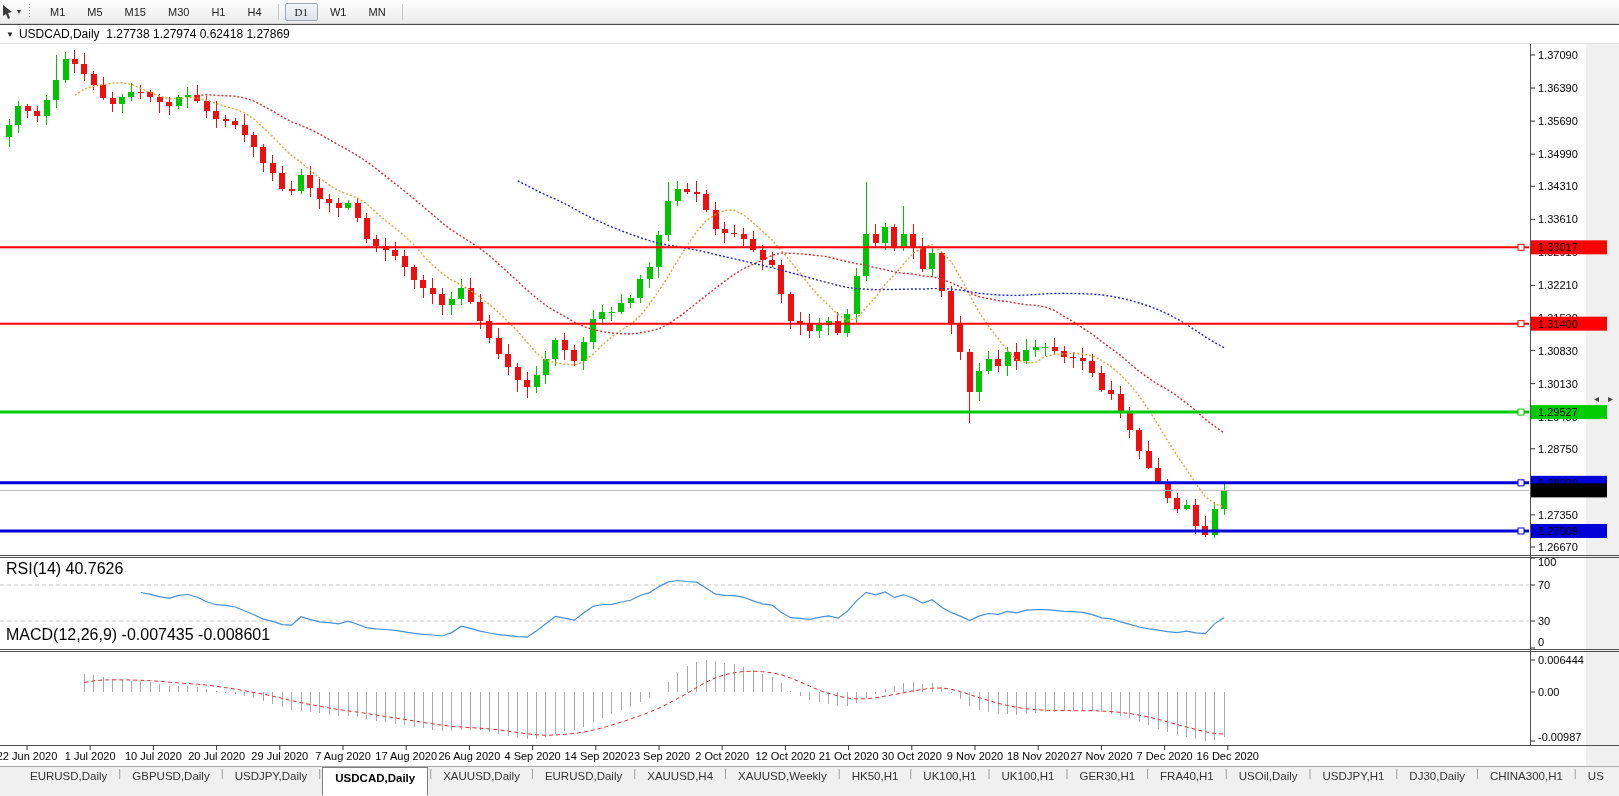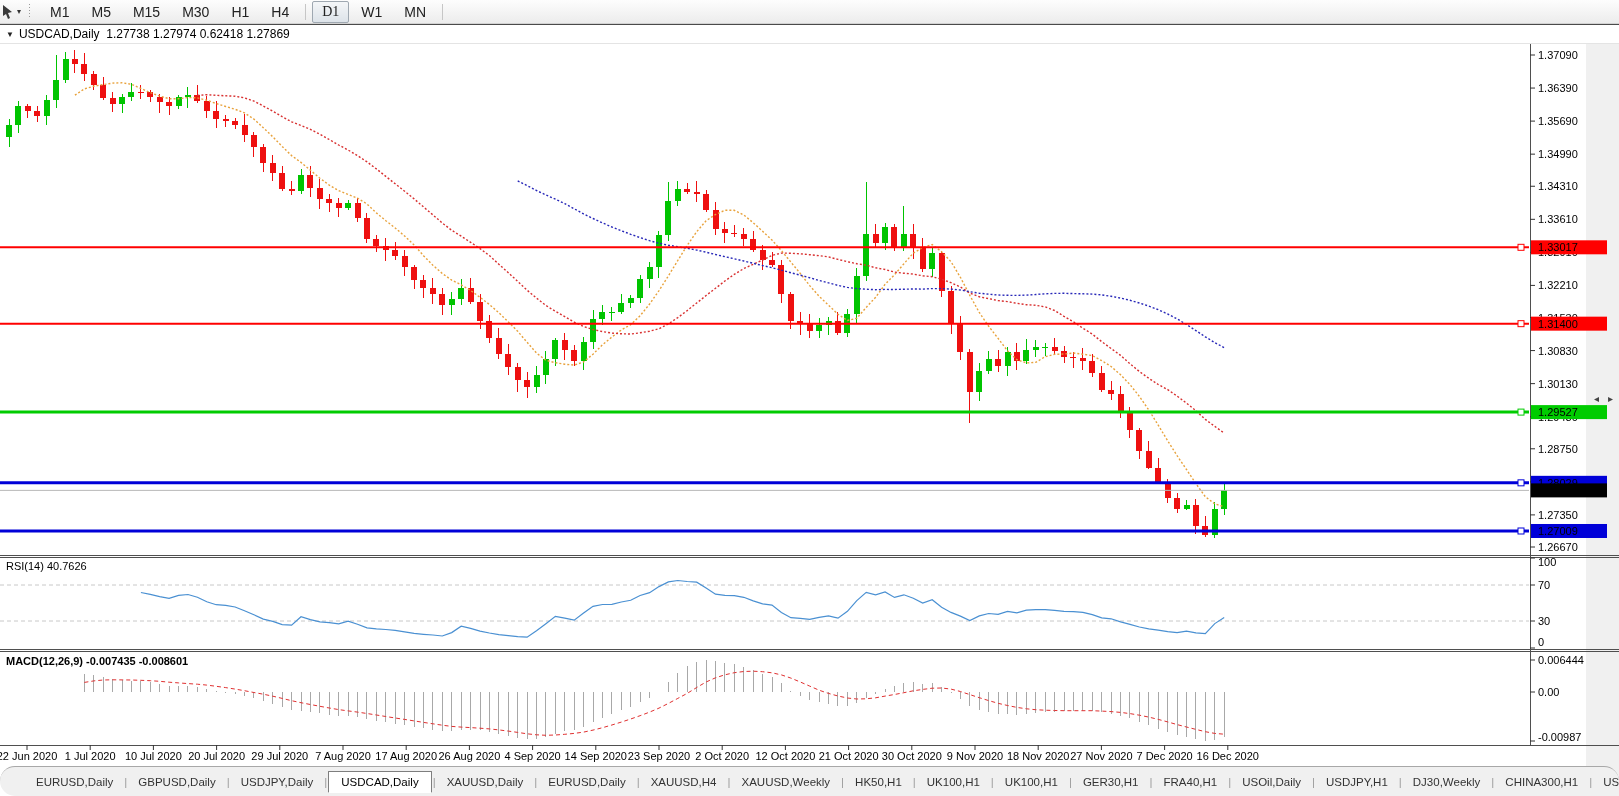--- a/index.html
+++ b/index.html
@@ -16,55 +16,55 @@
     display:flex;align-items:center;font-size:11px;color:#222;
   }
   .tool-icon{display:flex;align-items:center;padding:0 3px 0 1px;cursor:pointer;}
   .tool-dd{font-size:8px;color:#333;margin-left:2px;}
   .grip{width:4px;height:15px;margin:0 7px 0 4px;
     background-image:repeating-linear-gradient(#9a9a9a 0 1px,transparent 1px 3px);
     background-size:1px 100%;background-repeat:repeat-y;background-position:1px 0;}
   .tbsep{width:1px;height:16px;background:#c6c6c6;margin:0 5px;}
   .tf-btn{
     padding:2px 9px;margin:0 1px;border:1px solid transparent;border-radius:2px;
-    background:transparent;font-size:14px;color:#222;cursor:pointer;white-space:nowrap;
+    background:transparent;font-size:11px;color:#222;cursor:pointer;white-space:nowrap;
   }
   .tf-btn.active{
     background:linear-gradient(#f4f6f8,#dde3e9);
     border:1px solid #9fa8b1;
     font-family:Liberation Serif, serif;
   }
   
   .titlebar{
     position:absolute;top:23px;left:0;right:0;height:18px;z-index:5;
     background:#fff;border-top:2px solid #4a4a4a;border-bottom:1px solid #e4e4e4;
     display:flex;align-items:center;font-size:12px;color:#000;
   }
   .titlebar .dd{font-size:8px;color:#222;margin:0 5px 0 6px;cursor:pointer;}
   .titlebar .ttl{white-space:pre;}
   
   .pane-label{
-    position:absolute;left:6px;z-index:4;font-size:11px;color:#000;white-space:pre;
+    position:absolute;left:6px;z-index:4;font-size:16px;color:#000;white-space:pre;
   }
   #rsi-label{top:560px;}
-  #macd-label{top:655px;font-weight:bold;}
+  #macd-label{top:626px;}
   
   #chart-svg{position:absolute;top:0;left:0;z-index:1;}
   #chart-svg text{font-family:"Liberation Sans",sans-serif;font-size:11px;fill:#000;}
   
   .tabbar{
     position:absolute;top:766px;left:0;right:0;bottom:0;z-index:6;
     background:#f0f0f0;border-top:1px solid #a8a8a8;
-    display:flex;align-items:center;overflow:hidden;
-    font-size:11.5px;color:#333;padding-left:26px;box-sizing:border-box;border-radius:15px;
+    display:flex;overflow:hidden;
+    font-size:11.5px;color:#333;padding-left:20px;box-sizing:border-box;
   }
   .tab{padding:3px 10px;white-space:nowrap;cursor:pointer;}
   .tab.active{
     background:#ffffff;border:1px solid #7e7e7e;border-bottom:1px solid #fff;
-    font-weight:normal;color:#000;padding:4px 12px;border-radius:1px;
+    font-weight:bold;color:#000;padding:4px 12px;border-radius:1px;
   }
   .tab-sep{color:#9d9d9d;padding:0 1px;}
   .tab-scroll{
     position:absolute;right:0;top:0;bottom:0;display:flex;align-items:center;
     background:#f0f0f0;padding:0 6px 0 8px;gap:9px;border-top:1px solid #a8a8a8;
   }
   .tab-scroll span{font-size:10px;color:#444;cursor:pointer;}
 </style>
 </head>
 <body>
@@ -669,21 +669,21 @@
     <span class="tab">UK100,H1</span>
     <span class="tab-sep">|</span>
     <span class="tab">GER30,H1</span>
     <span class="tab-sep">|</span>
     <span class="tab">FRA40,H1</span>
     <span class="tab-sep">|</span>
     <span class="tab">USOil,Daily</span>
     <span class="tab-sep">|</span>
     <span class="tab">USDJPY,H1</span>
     <span class="tab-sep">|</span>
-    <span class="tab">DJ30,Weekly</span>
+    <span class="tab">DJ30,Daily</span>
     <span class="tab-sep">|</span>
     <span class="tab">CHINA300,H1</span>
     <span class="tab-sep">|</span>
     <span class="tab">US</span>
   </div>
 <div class="tab-scroll">
   <span id="tab-left">◂</span>
   <span id="tab-right">▸</span>
 </div>
 

